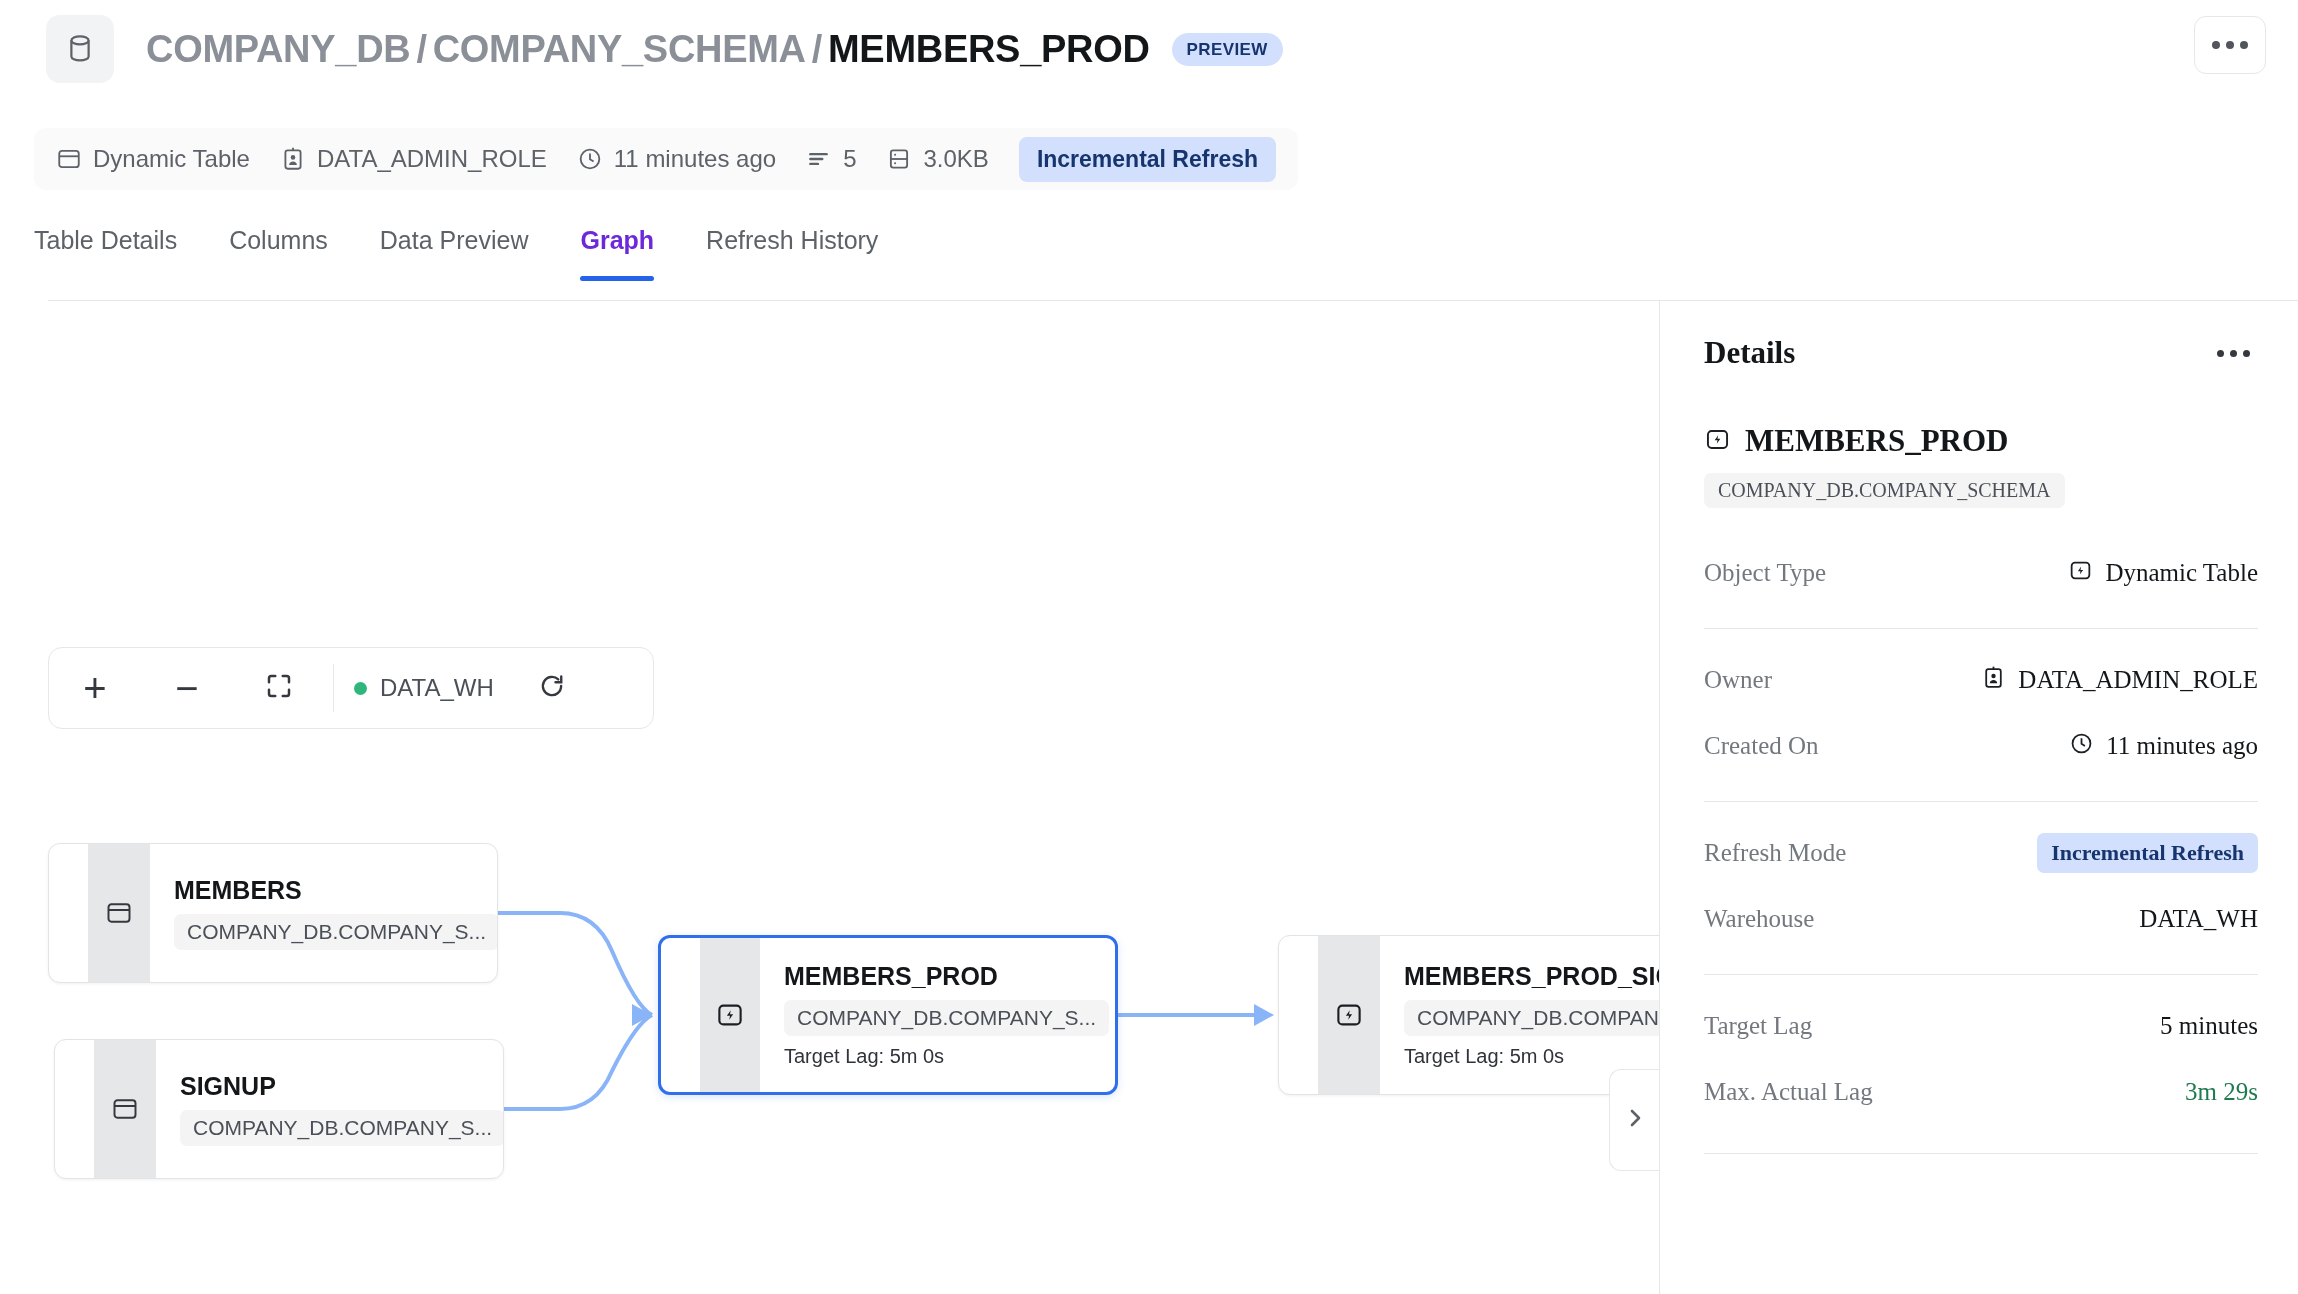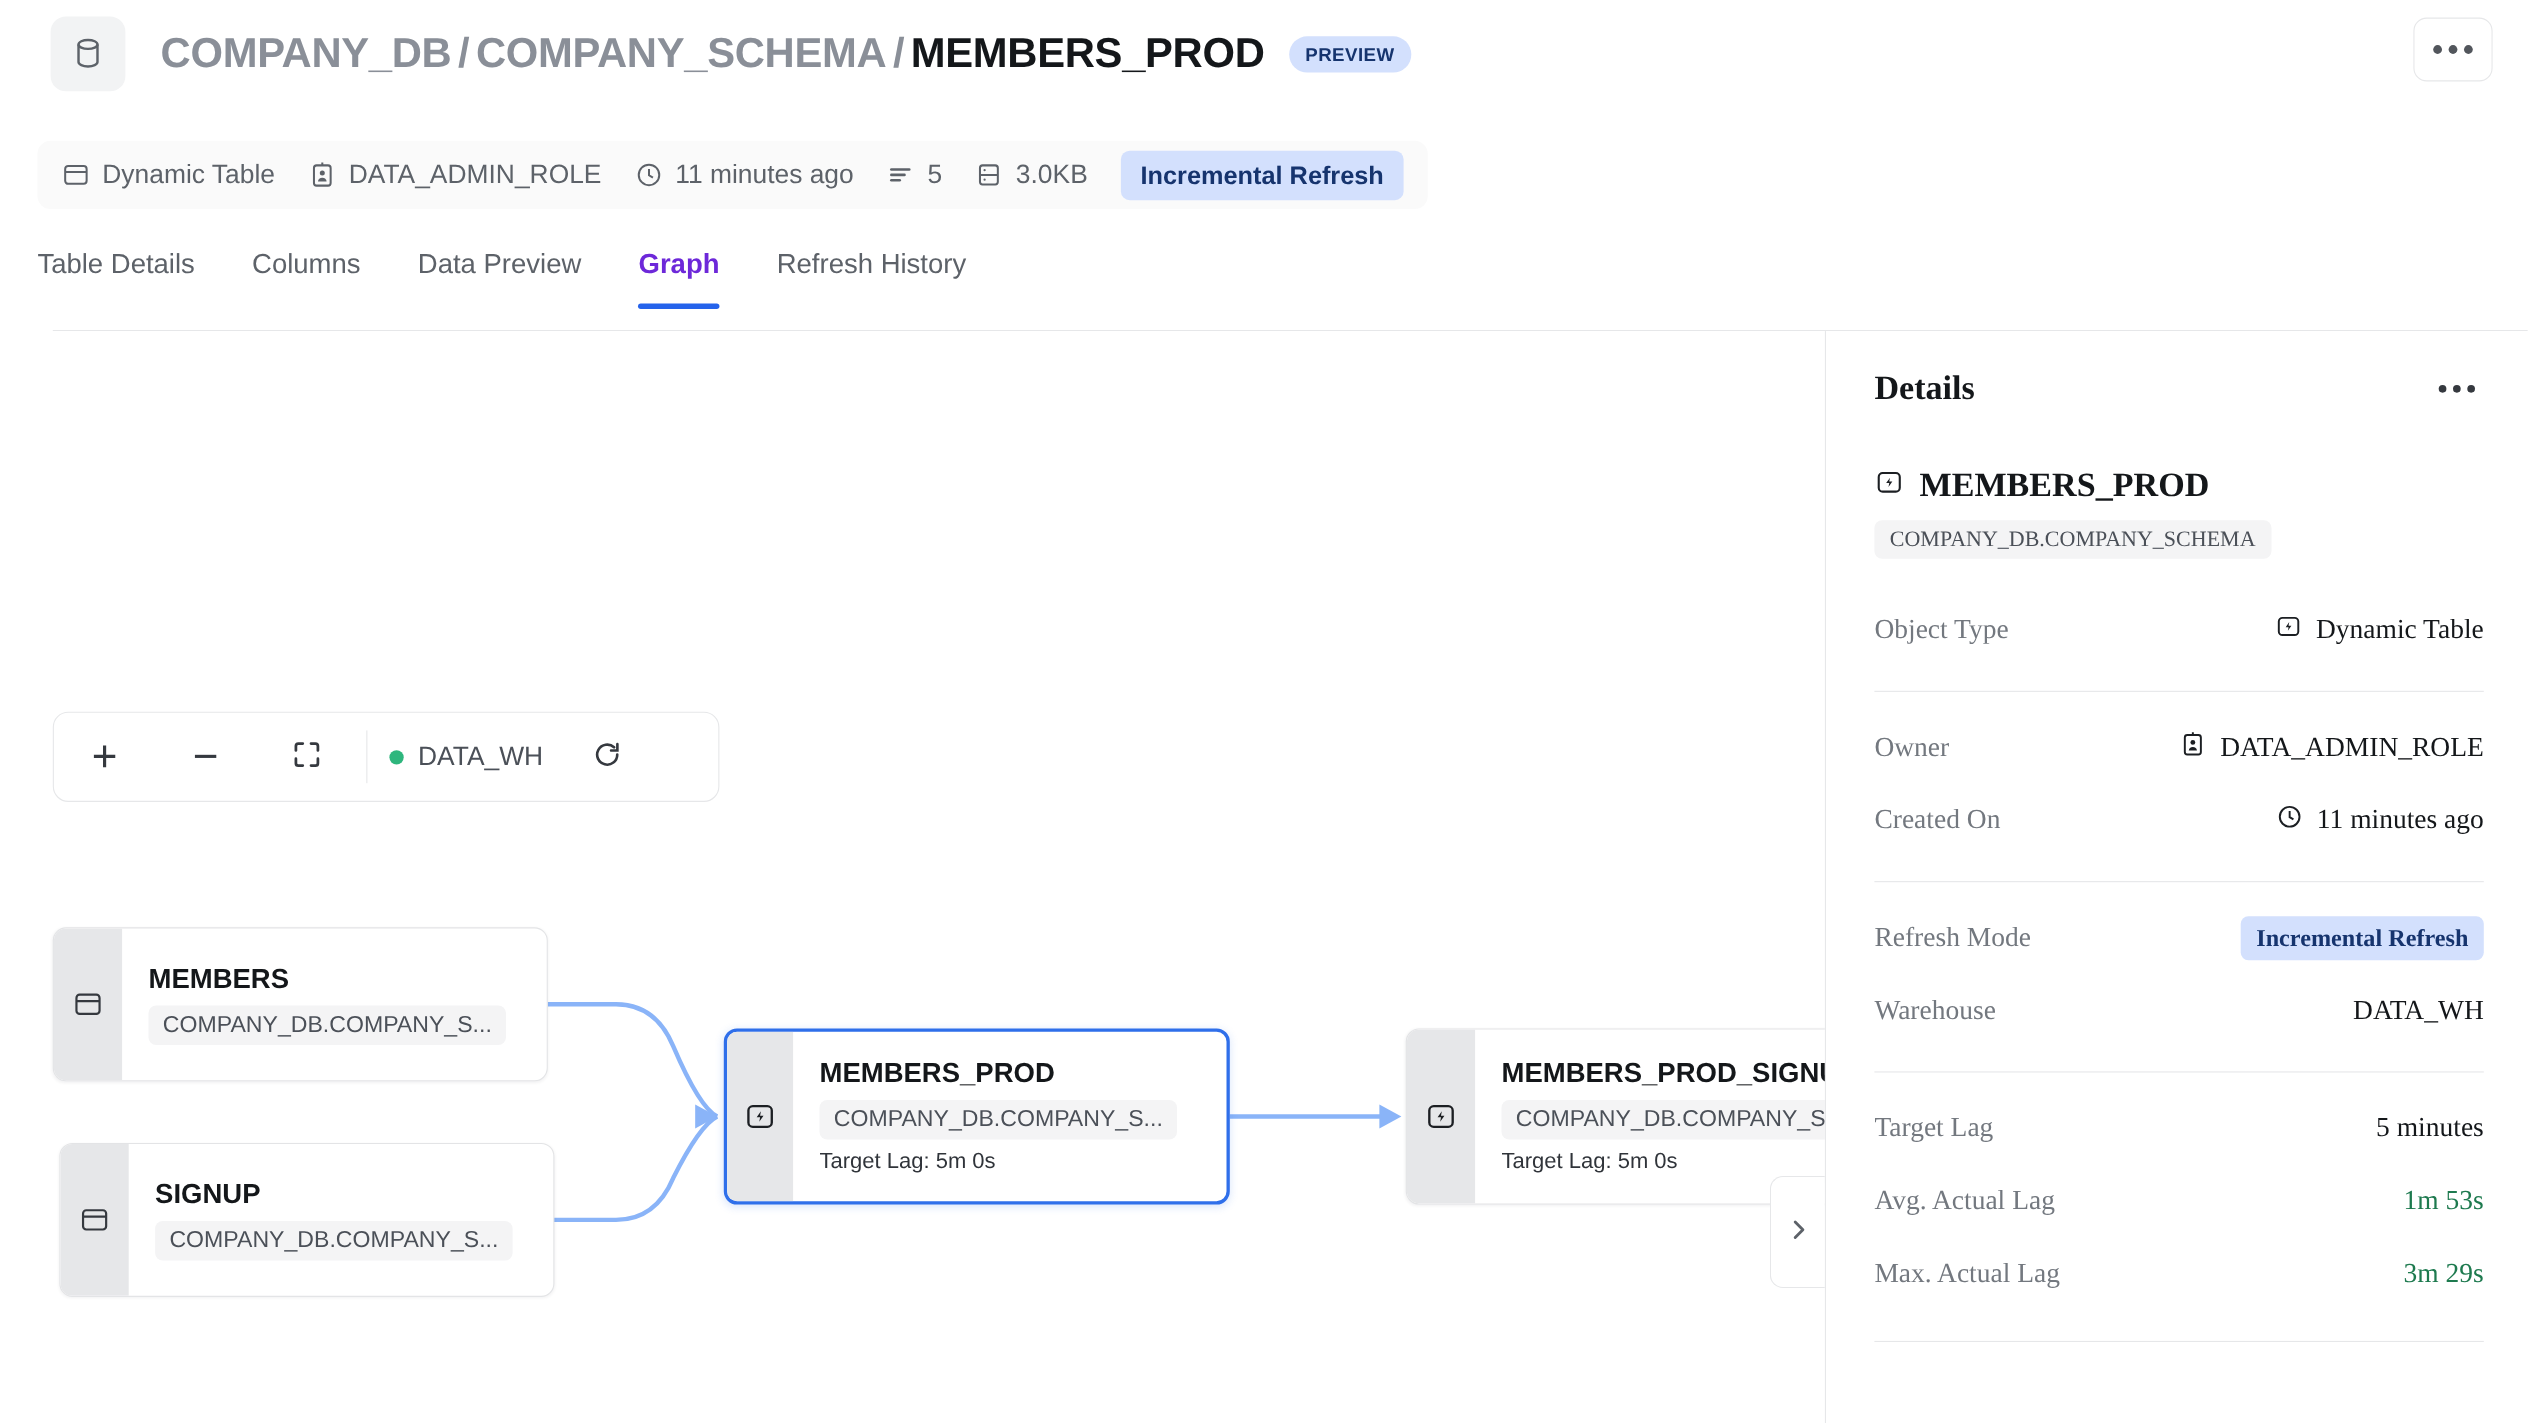--- a/index.html
+++ b/index.html
@@ -117,20 +117,21 @@
   .wh-dot { width: 13px; height: 13px; border-radius: 50%; background: #2eb67d; }
 
   
   .nodes { position: absolute; left: 0; top: 0; width: 1659px; height: 993px; }
   .edges { position: absolute; left: 0; top: 0; width: 1659px; height: 993px; }
 
   .node {
     position: absolute; background: #fff; border: 1px solid #e3e4e6;
     border-radius: 12px; display: flex; overflow: hidden;
     box-shadow: 0 1px 3px rgba(16,24,40,0.06);
+    padding-left: 39px;
   }
   .node.selected {
     border: 3px solid #2f6fea;
     box-shadow: 0 2px 8px rgba(47,111,234,0.18);
   }
   .node-icon {
     width: 62px; background: #e6e7e9; flex: 0 0 auto;
     display: flex; align-items: center; justify-content: center;
   }
   .node.selected .node-icon { width: 60px; }
@@ -492,24 +493,20 @@
       <span class="dvalue">DATA_WH</span>
     </div>
 
     <div class="drule"></div>
 
     <div class="drow">
       <span class="dlabel">Target Lag</span>
       <span class="dvalue">5 minutes</span>
     </div>
 
-    <div class="drow">
-      <span class="dlabel">Avg. Actual Lag</span>
-      <span class="dvalue green">1m 53s</span>
-    </div>
 
     <div class="drow">
       <span class="dlabel">Max. Actual Lag</span>
       <span class="dvalue green">3m 29s</span>
     </div>
 
     <div class="drule bottom"></div>
   </div>
 
 </div>

